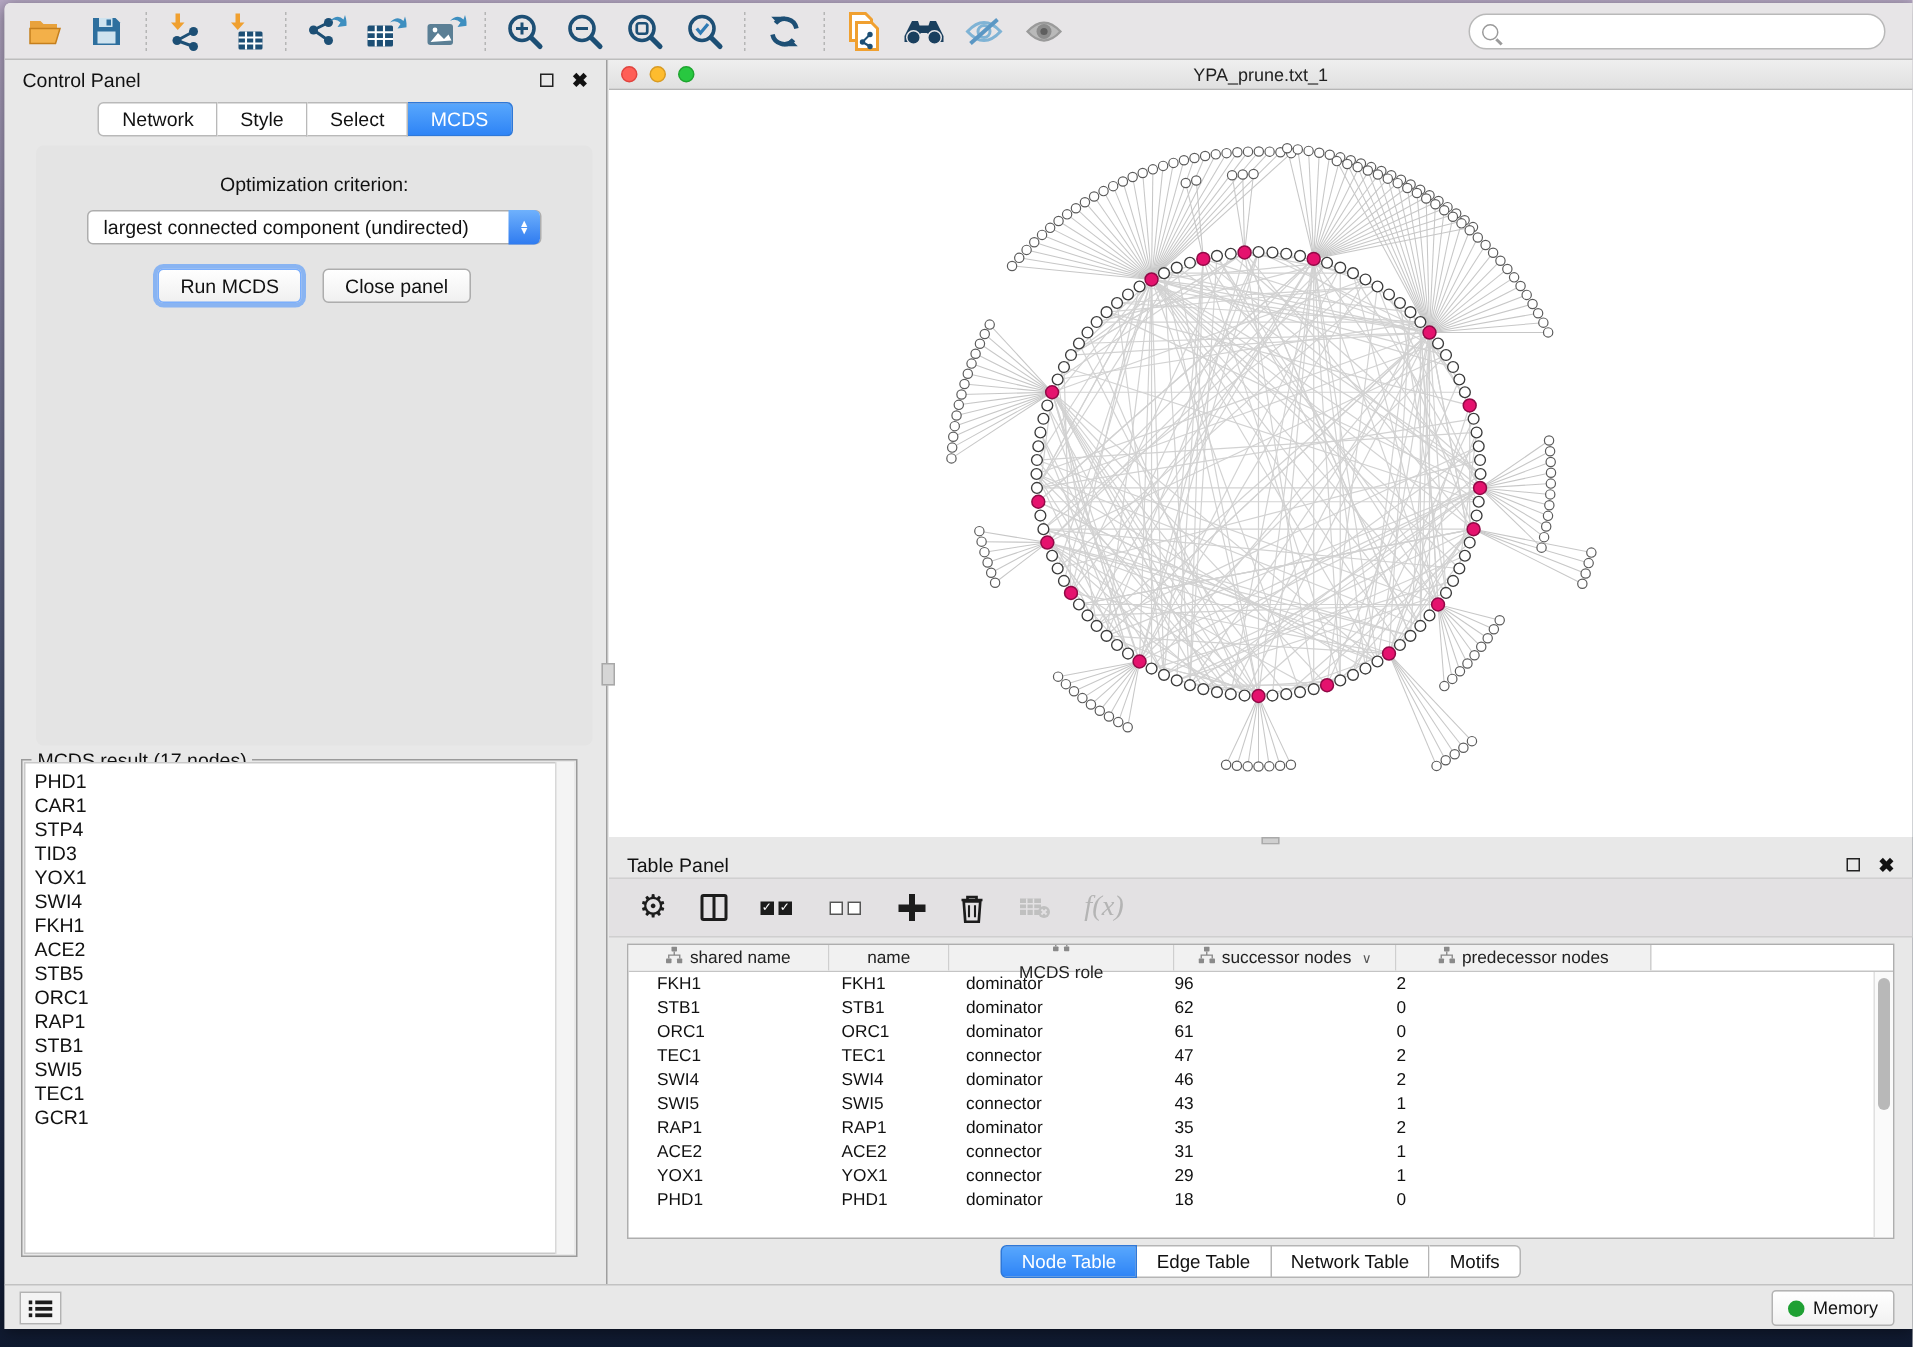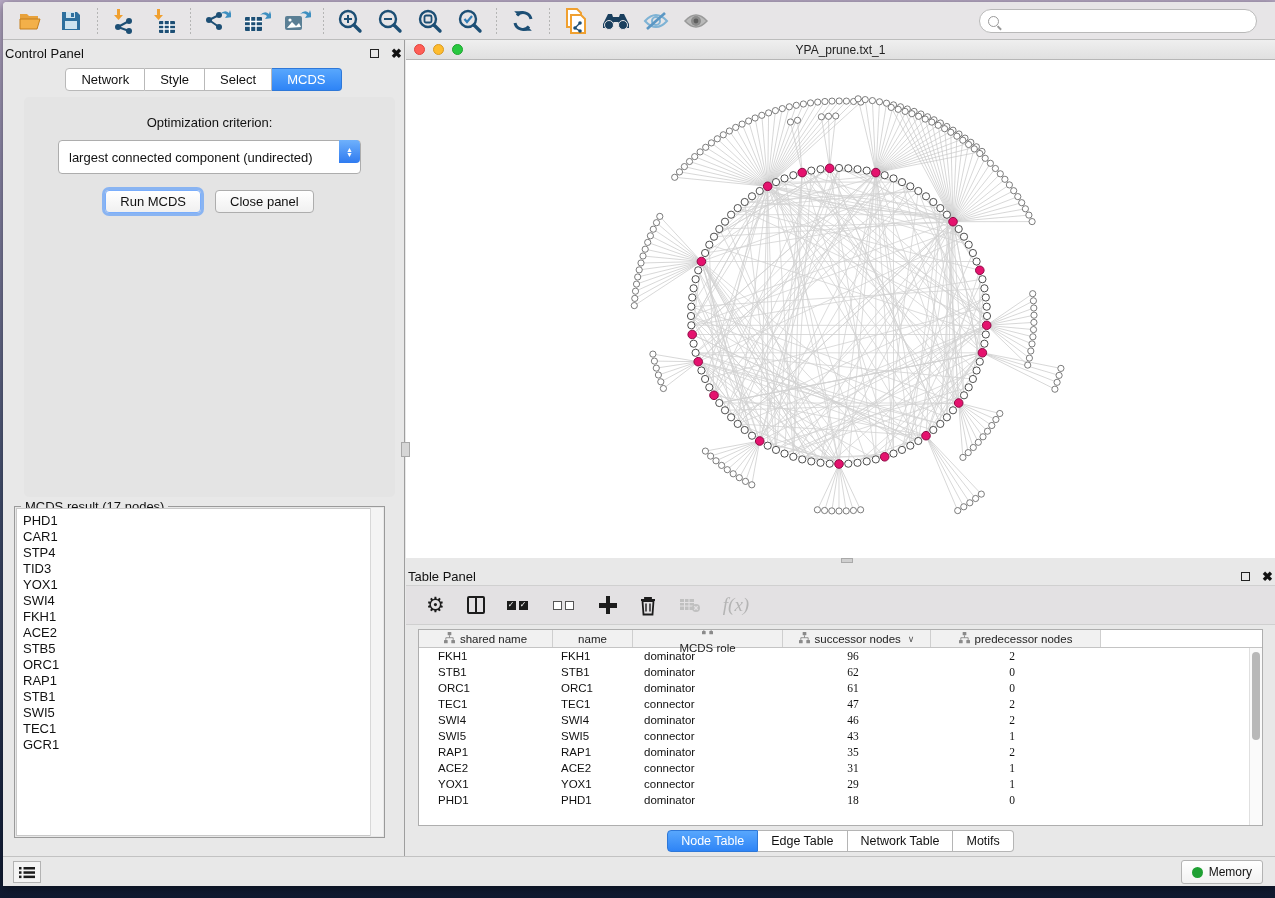--- a/index.html
+++ b/index.html
@@ -18,34 +18,34 @@
   .searchbox { position:absolute; right:18px; top:7px; width:278px; height:24px; background:#fff;
     border:1px solid #b9b9b9; border-radius:12px; display:flex; align-items:center; padding-left:8px; }
   .searchbox .mag { width:11px; height:11px; border:1.5px solid #9a9a9a; border-radius:50%; position:relative; }
   .searchbox .mag:after { content:""; position:absolute; width:5px; height:1.5px; background:#9a9a9a;
     transform:rotate(45deg); left:8px; top:10px; }
   .searchbox input { border:none; outline:none; flex:1; font-size:12px; background:transparent; margin-left:6px; }
 
   
   .control-panel { position:absolute; left:0; top:38px; width:402px; bottom:30px;
     background:#e8e8e8; border-right:1px solid #9e9e9e; }
-  .panel-titlebar { height:26px; display:flex; align-items:center; padding:0 2px; font-size:13px; color:#111; }
+  .panel-titlebar { height:26px; display:flex; align-items:center; padding:0 12px; font-size:13px; color:#111; }
   .panel-titlebar .sp { flex:1; }
   .wbtn-float { width:9px; height:9px; border:1.5px solid #222; margin-right:12px; }
   .wbtn-close { font-size:13px; font-weight:bold; color:#111; line-height:9px; }
   .seg-tabs { display:flex; justify-content:center; margin-top:2px; }
   .seg-tab { font-size:13px; padding:3px 15px; background:#fff; border:1px solid #b9b9b9; border-left:none; color:#111; }
   .seg-tab:first-child { border-left:1px solid #b9b9b9; border-radius:4px 0 0 4px; }
   .seg-tab:last-child { border-radius:0 4px 4px 0; }
   .seg-tab.active { background:linear-gradient(#58a7fd,#2e84f6); color:#fff; border-color:#2e78d8; }
 
   .mcds-pane { position:absolute; left:21px; right:9px; top:57px; height:400px; background:#e4e4e4;
     border-radius:5px; }
   .opt-label { text-align:center; font-size:13px; padding-top:18px; color:#111; }
-  .opt-select { position:relative; margin:10px 34px 16px 34px; height:34px; background:#fff;
+  .opt-select { position:relative; margin:10px 34px 16px 34px; height:23px; background:#fff;
     border:1px solid #adadad; border-radius:4px; font-size:13px; display:flex; align-items:center;
     padding-left:10px; color:#111; }
   .opt-select .stepper { position:absolute; right:0; top:-1px; width:21px; height:23px;
     background:linear-gradient(#6fb1fc,#2f7bf0); border-radius:0 4px 4px 0; display:flex;
     flex-direction:column; align-items:center; justify-content:center; color:#fff; }
   .opt-select .stepper span { font-size:7px; line-height:5px; }
   .btn-row { display:flex; justify-content:center; gap:14px; margin-top:13px; }
   .pushbtn { font-size:13px; padding:3px 14px; background:linear-gradient(#ffffff,#f0f0f0);
     border:1px solid #adadad; border-radius:4px; color:#111; }
   .pushbtn.focused { box-shadow:0 0 0 3px rgba(77,149,251,.6); border-color:#7aaefc; }
@@ -95,21 +95,21 @@
 
   .tp-table { position:absolute; left:12px; right:12px; top:66px; bottom:30px; background:#fff;
     border:1px solid #aeaeae; overflow:hidden; }
   .thead { display:flex; height:18px; border-bottom:1px solid #c4c4c4; }
   .th { background:#f1f1f1; border-right:1px solid #cfcfcf; display:flex; align-items:center;
     justify-content:center; gap:5px; font-size:11.5px; color:#222; }
   .th .chev { font-size:9px; color:#555; margin-left:2px; }
   .trow { display:flex; height:16px; }
   .td { font-size:11.5px; color:#111; line-height:16px; white-space:nowrap; overflow:hidden; }
   .td.l { padding-left:19px; } .td.l2 { padding-left:8px; } .td.l3 { padding-left:11px; }
-  .td.r { text-align:center; padding-right:8px;font-family:Liberation Serif, serif; }
+  .td.r { text-align:left; padding-right:8px; }
   .tbody-scroll { position:absolute; right:0; top:18px; bottom:0; width:13px; background:#fafafa; border-left:1px solid #e0e0e0; }
   .tbody-thumb { position:absolute; left:2px; right:2px; top:4px; height:88px; background:#b8b8b8; border-radius:5px; }
 
   .tp-tabs { position:absolute; left:0; right:0; bottom:2px; height:26px; display:flex; justify-content:center; align-items:center; }
   .tp-tab { font-size:12.5px; padding:3px 13px; background:#fff; border:1px solid #b5b5b5; border-left:none; color:#111; }
   .tp-tab:first-child { border-left:1px solid #b5b5b5; border-radius:4px 0 0 4px; }
   .tp-tab:last-child { border-radius:0 4px 4px 0; }
   .tp-tab.active { background:linear-gradient(#58a7fd,#2e84f6); color:#fff; border-color:#2e78d8; }
 
   

